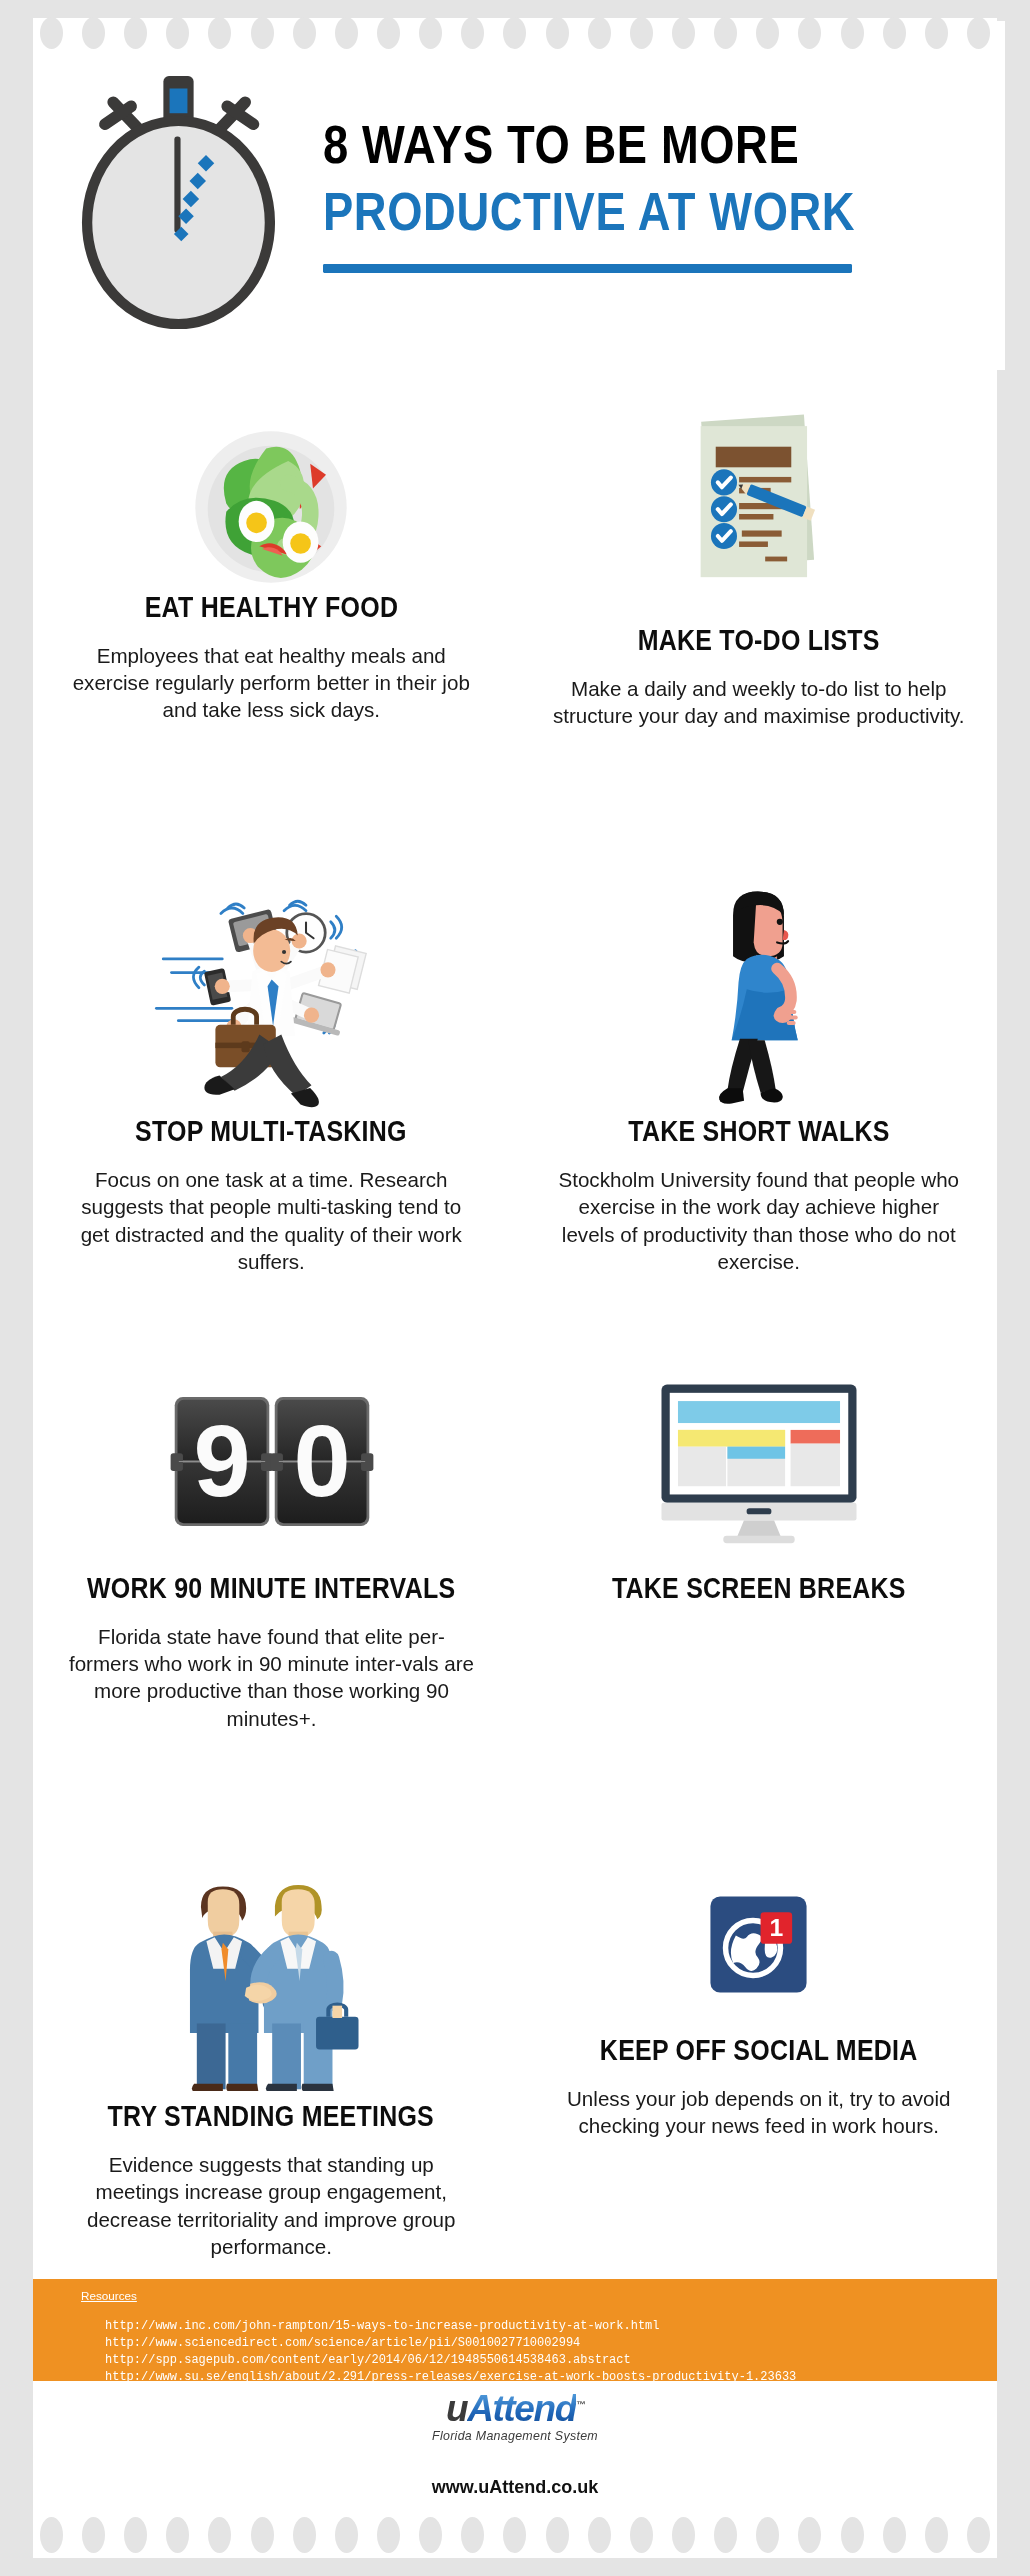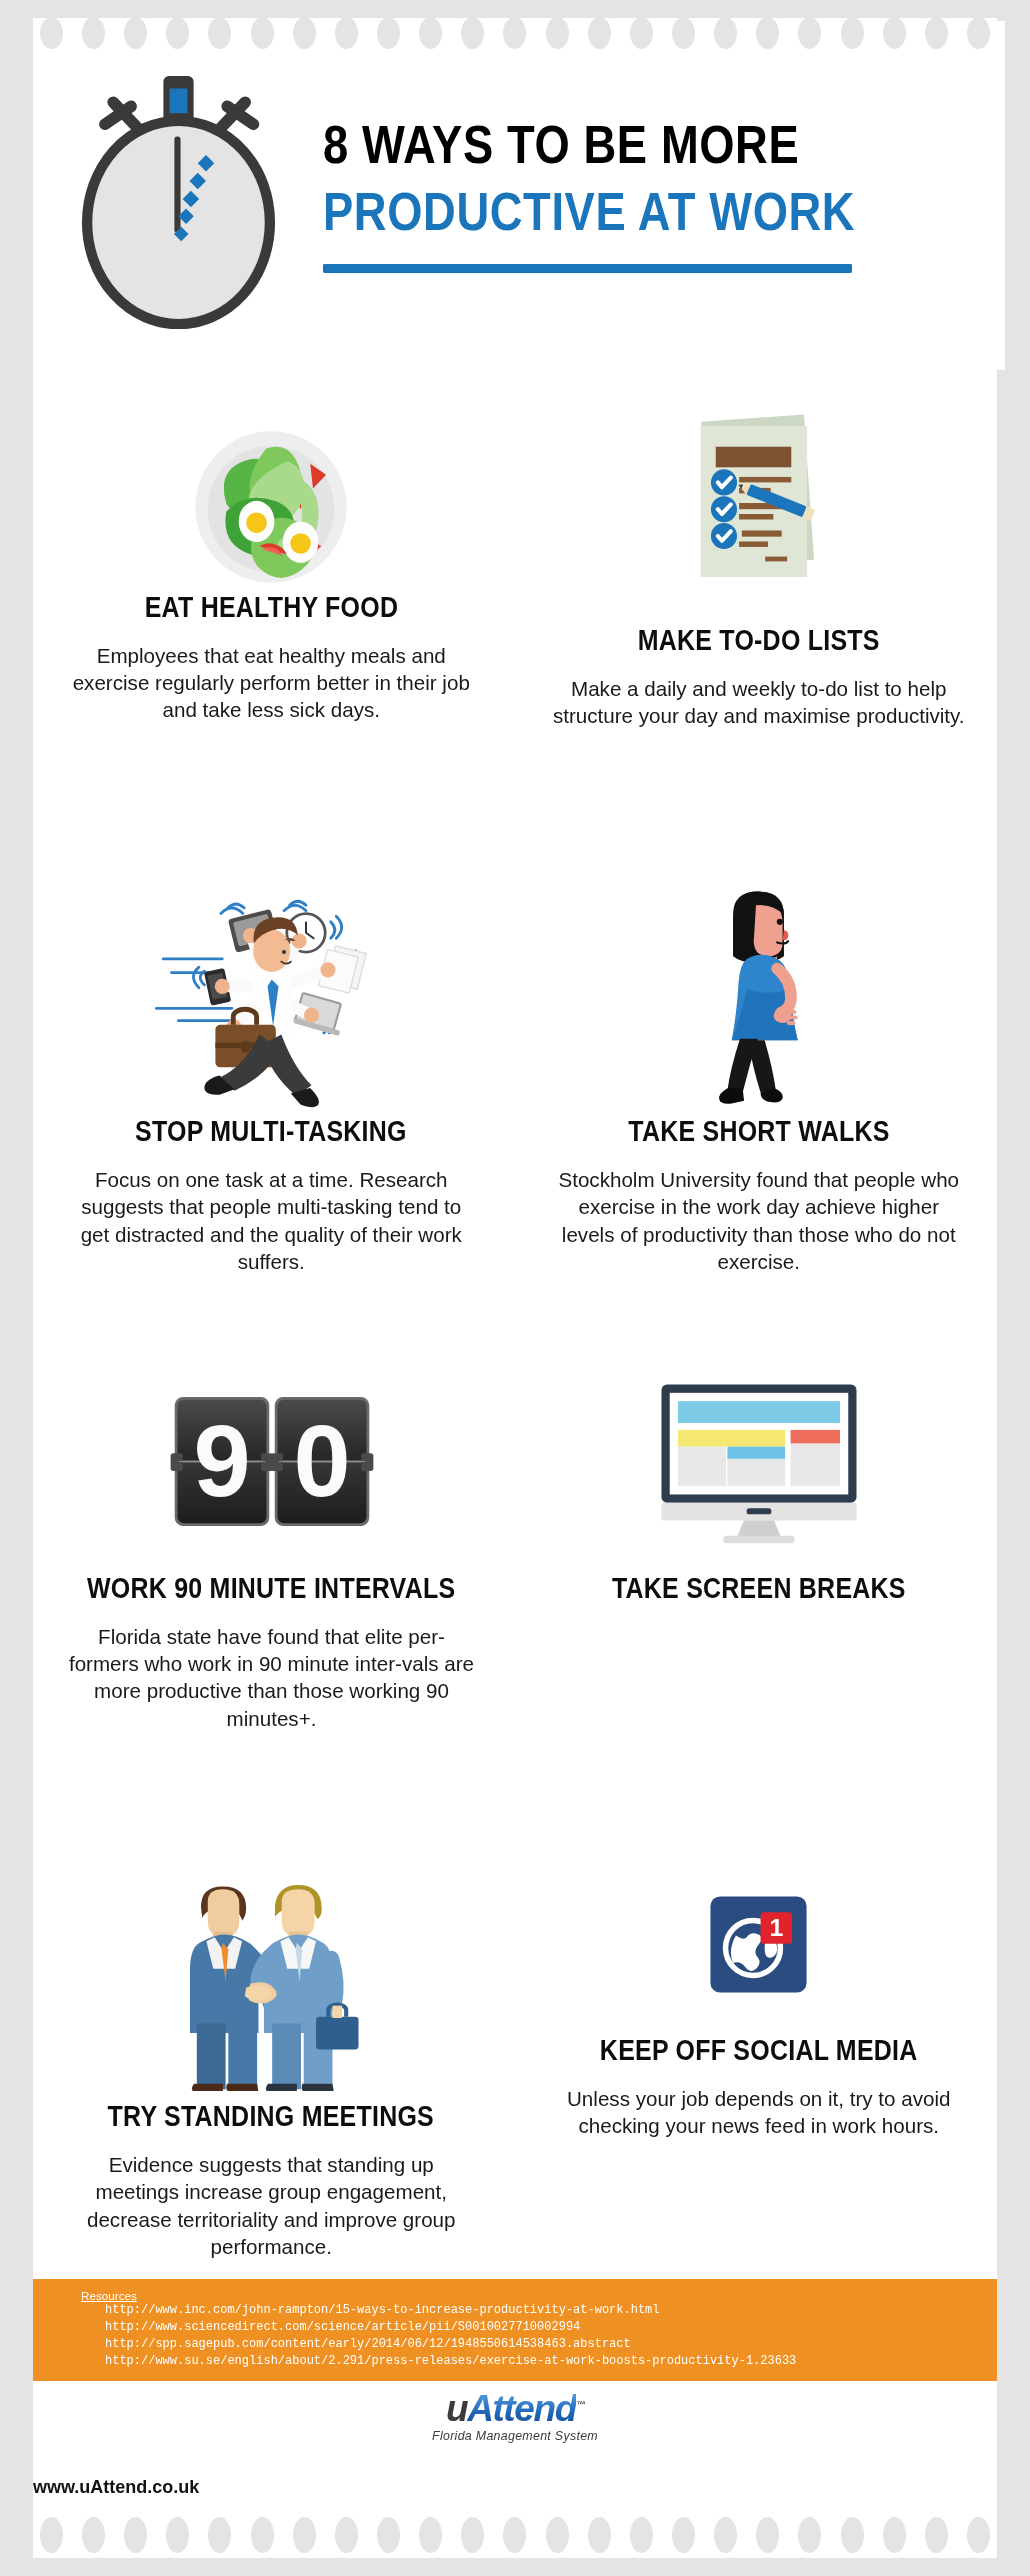--- a/index.html
+++ b/index.html
@@ -171,41 +171,42 @@
     left: 33px; top: 2279px;
     width: 964px; height: 102px;
     background: #ef9122;
     padding: 9.6px 48px;
     z-index: 2;
   }
   .res-title {
     color: #ffffff;
     font-size: 11.7px;
     text-decoration: underline;
-    margin-bottom: 0;
+    margin-bottom: 16px;
     font-family: "Liberation Sans Narrow", "Liberation Sans", sans-serif;
   }
   .res-link {
     color: #ffffff;
     font-size: 12px;
     line-height: 1.42;
     font-family: Liberation Mono, monospace;
     display: block;
     white-space: nowrap;
     margin-left: 24px;
   }
 
   
   .footer {
     position: absolute;
     left: 33px; top: 2389px;
     width: 964px; height: 110px;
     background: #ffffff;
     display: flex;
     flex-direction: column;
+    align-items: center;
     justify-content: center;
     z-index: 2;
     gap: 32px;
   }
   .logo-wrap { text-align: center; }
   .logo-word {
     font-family: "Liberation Sans", sans-serif;
     font-size: 37px;
     font-weight: bold;
     font-style: italic;

